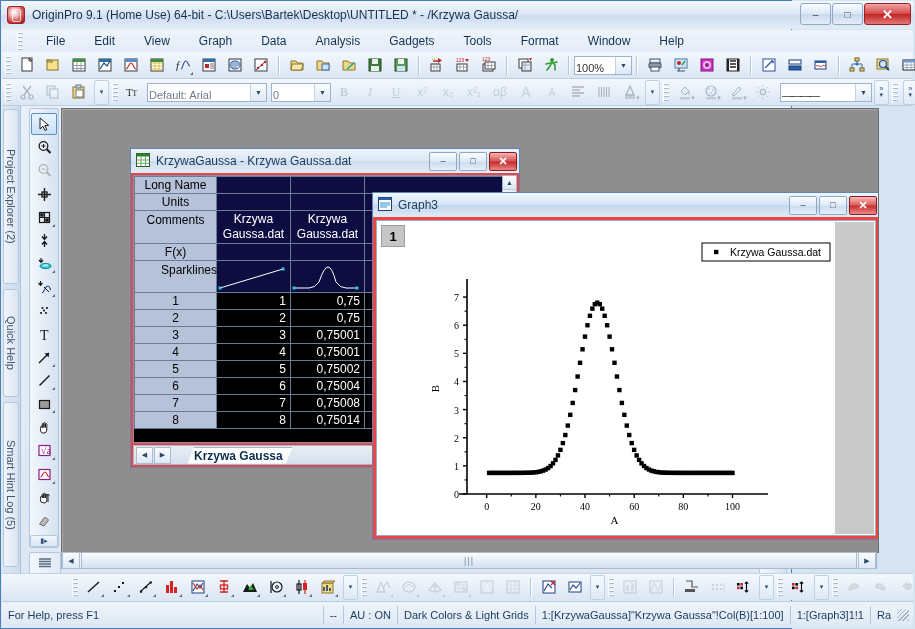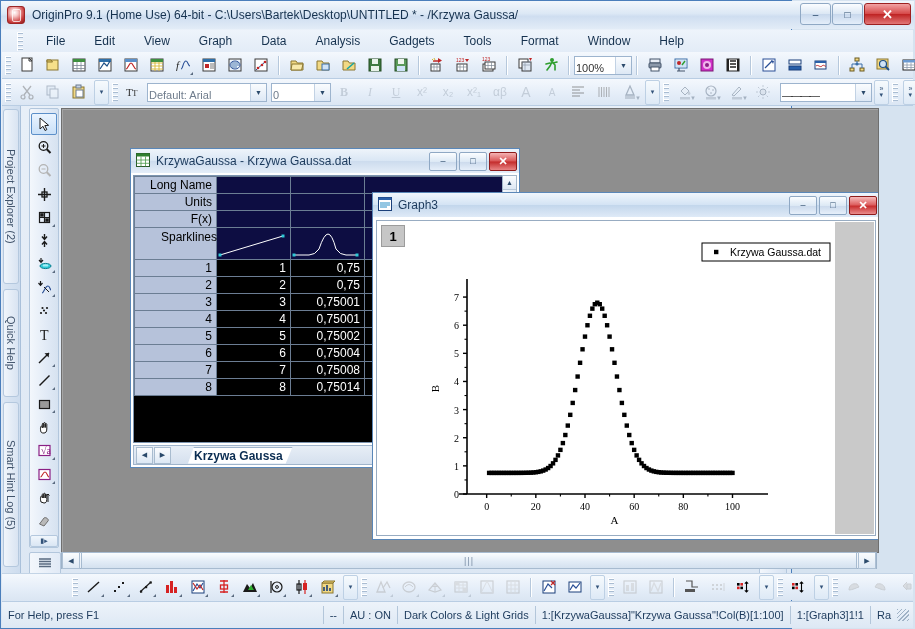--- a/index.html
+++ b/index.html
@@ -104,39 +104,39 @@
     background:#8e8e8e;border:1px solid #6f6f6f;box-shadow:inset 1px 1px 0 #a5a5a5;overflow:hidden;}
   #hscroll{position:absolute;left:60px;top:551px;width:816px;height:17px;
     background:linear-gradient(#f6f9fc,#e6eef7);border:1px solid #9db2c8;box-sizing:border-box;display:flex;align-items:center;}
   .sbtn{width:16px;height:15px;background:linear-gradient(#fbfdfe,#dde8f4);
     border:1px solid #adc0d4;display:flex;align-items:center;justify-content:center;font-size:7px;color:#2b4a6b;flex:none;}
   #hthumb{flex:1;height:15px;margin:0 1px;background:linear-gradient(#fbfdfe,#e1ebf6 60%,#d4e1ef);
     border:1px solid #a7bbd0;display:flex;align-items:center;justify-content:center;}
   #hthumb i{font-style:normal;letter-spacing:1px;color:#7b8fa6;font-size:9px;}
 
   
-  .mdi{position:absolute;background:#ffffff;border:1px solid #5a87b8;box-sizing:border-box;}
+  .mdi{position:absolute;background:#ef4444;border:1px solid #5a87b8;box-sizing:border-box;}
   .mdi-title{height:24px;display:flex;align-items:center;padding:0 2px 0 5px;box-sizing:border-box;}
   .mdi-title.inactive{background:linear-gradient(#eef4fa,#d9e6f4 50%,#cddcee 52%,#e4edf8);}
   .mdi-title.active{background:linear-gradient(#f0f6fc,#d3e3f4 50%,#c3d7ec 52%,#dfeaf7);}
   .mdi-title .ttl{font-size:12px;color:#1c3a5c;margin-left:6px;white-space:nowrap;}
   .mdi-btns{margin-left:auto;display:flex;gap:2px;}
   .mb{width:26px;height:17px;border:1px solid #8fa8c4;border-radius:2px;
     background:linear-gradient(#fbfdff,#dde9f5 50%,#cbdaec 52%,#e6effa);
     display:flex;align-items:center;justify-content:center;color:#2b4a6b;font-size:9px;}
   .mb.close{background:linear-gradient(#f5b4b4,#d85555 48%,#c32b2b 52%,#e88585);border-color:#8e1b1b;color:#fff;font-weight:bold;font-size:11px;}
   .mb.closeg{background:linear-gradient(#f6bcbc,#dd5f5f 46%,#c82f2f 54%,#ea8d8d);border-color:#8e1b1b;color:#fff;font-weight:bold;font-size:11px;}
 
   
   #wsWin{left:68px;top:39px;width:390px;height:320px;}
   #wsGrid{position:absolute;left:2px;top:26px;width:378px;height:268px;background:#000;
     border:1px solid #7d95b0;overflow:hidden;box-sizing:border-box;}
   table.ws{border-collapse:collapse;table-layout:fixed;width:100%;}
   table.ws td{border:1px solid #6b7d93;font-size:12px;padding:1px 4px;height:17px;box-sizing:border-box;}
-  td.rowhdr{width:82px;background:#b6c2da;color:#000;text-align:right;font-size:12px;}
+  td.rowhdr{width:82px;background:#b6c2da;color:#000;text-align:center;font-size:12px;}
   td.colhdr{background:#e3e9f2;color:#000;text-align:center;font-weight:normal;height:24px;}
   td.colhdr.sel{background:#101010;color:#fff;}
   td.colhdr.cur{background:#eef2f8;color:#000;outline:1px dotted #333;outline-offset:-3px;}
   td.meta{background:#0d0d42;color:#fff;text-align:center;}
   td.data{background:#000;color:#fff;text-align:right;}
   #wsTabbar{position:absolute;left:2px;top:296px;width:378px;height:20px;
     background:linear-gradient(#e7eef6,#d5e0ee);border:1px solid #9fb4cb;box-sizing:border-box;
     display:flex;align-items:center;padding-left:2px;}
   .navb{width:15px;height:15px;background:linear-gradient(#fbfcfe,#dde8f4);border:1px solid #a9bccf;
     display:flex;align-items:center;justify-content:center;font-size:7px;color:#2b4a6b;margin-right:1px;}
@@ -895,20 +895,26 @@
           <tr>
             <td class="rowhdr">Long Name</td>
             <td class="meta"></td>
             <td class="meta"></td>
             <td class="meta"></td>
           </tr>
           <tr>
             <td class="rowhdr">Units</td>
             <td class="meta"></td>
             <td class="meta"></td>
+            <td class="meta"></td>
+          </tr>
+          <tr>
+            <td class="rowhdr" style="height:33px;vertical-align:top;padding-top:2px;">Comments</td>
+            <td class="meta" style="height:33px;line-height:15px;">Krzywa Gaussa.dat</td>
+            <td class="meta" style="height:33px;line-height:15px;">Krzywa Gaussa.dat</td>
             <td class="meta"></td>
           </tr>
           <tr>
             <td class="rowhdr">F(x)</td>
             <td class="meta"></td>
             <td class="meta"></td>
             <td class="meta"></td>
           </tr>
           <tr>
             <td class="rowhdr" style="height:32px;vertical-align:top;padding-top:2px;padding-left:26px;">Sparklines</td>

